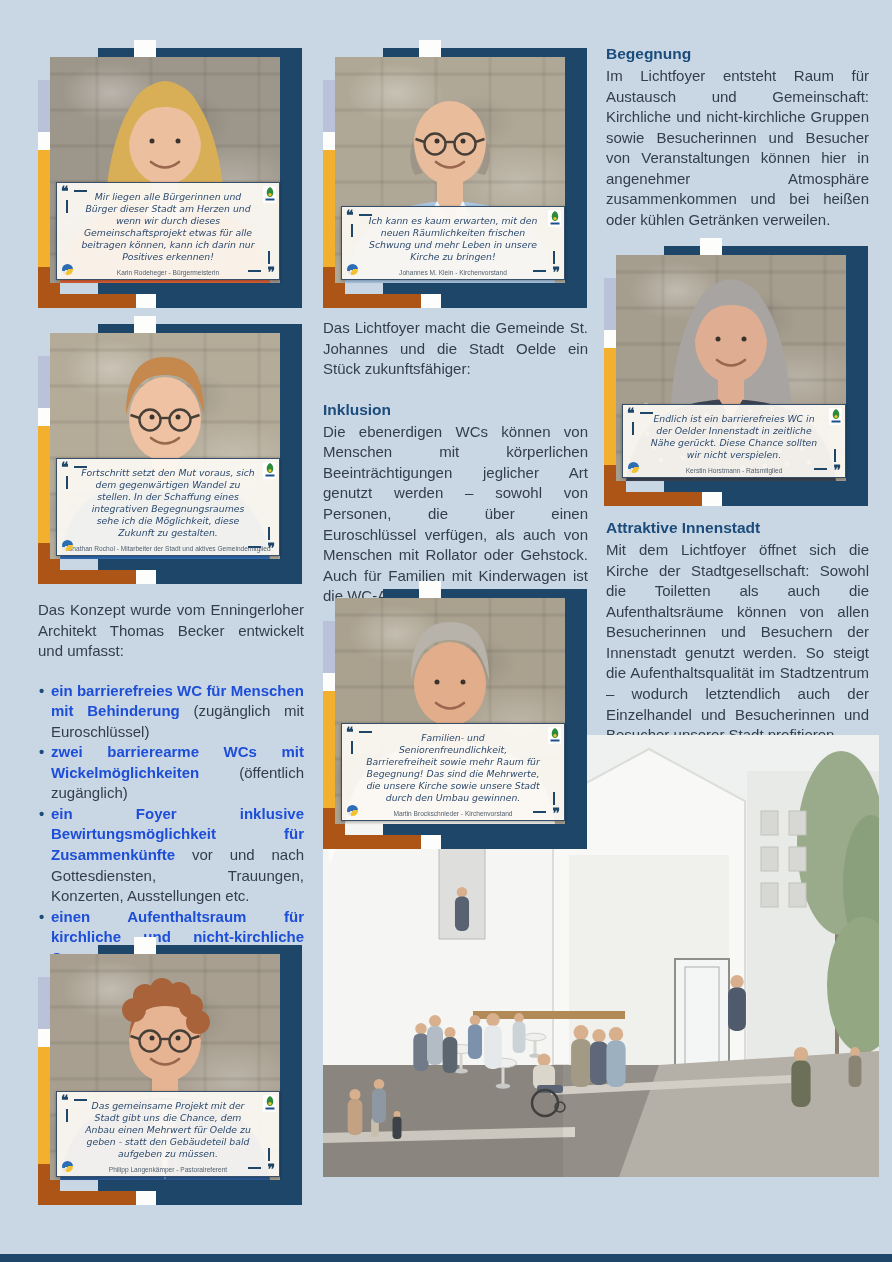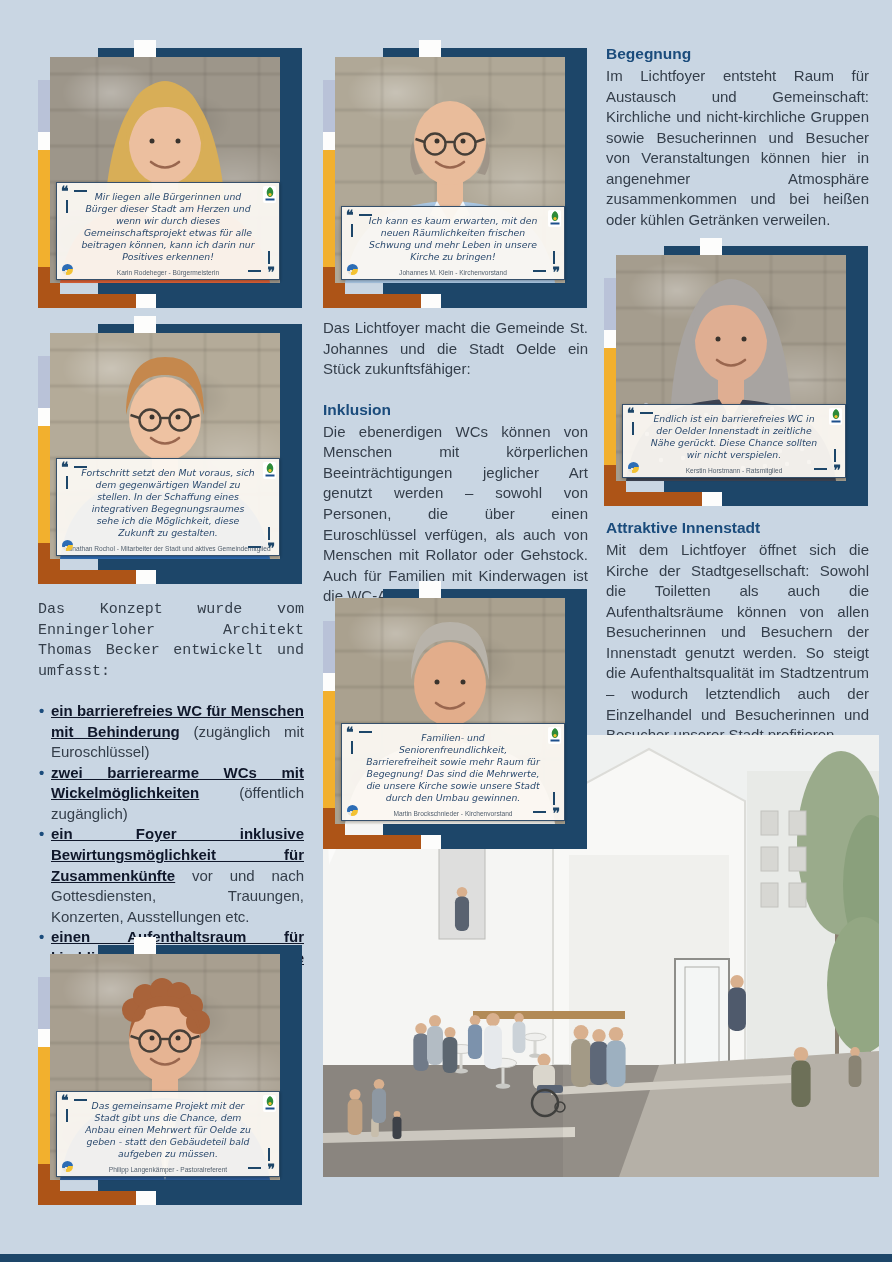--- a/index.html
+++ b/index.html
@@ -44,25 +44,25 @@
            border-radius:2px;display:flex;align-items:center;justify-content:center;}
   .logo-bl{position:absolute;left:5px;bottom:4px;width:11px;height:11px;border-radius:50%;
     background:conic-gradient(#2d6db5 0 90deg,#f3c233 90deg 200deg,#e8e4da 200deg 250deg,#2d6db5 250deg 360deg);}
 
   
   .tblock{position:absolute;font-size:15px;line-height:1.37;color:#343e4a;
           text-align:justify;hyphens:auto;}
   .tblock h3{font-size:15.5px;line-height:1.3;color:#1b4c7c;margin:20px 0 2px;text-align:left;}
   .tblock h3.first{margin-top:0;}
   .tblock p{margin:0;}
-  #left-text .intro{margin-bottom:19px;font-family:Liberation Mono, monospace;}
+  #left-text .intro{margin-bottom:19px;}
   ul.bullets{list-style:none;margin:0;padding:0;}
   .bullets li{position:relative;padding-left:13px;text-align:justify;}
   .bullets li::before{content:"\2022";position:absolute;left:1px;top:0;color:#1b4c7c;font-weight:bold;}
-  .bullets .b{font-weight:bold;color:#0f172a;text-decoration:underline;}
+  .bullets .b{font-weight:bold;color:#1d4ed8;}
 
   #caption{position:absolute;left:323px;top:1184px;width:556px;font-size:14.5px;
            font-weight:bold;font-style:italic;color:#1b4a73;}
   #render{position:absolute;left:323px;top:735px;width:556px;height:442px;z-index:1;overflow:hidden;}
   .bottom-bar{position:absolute;left:0;top:1254px;width:892px;height:8px;background:#1d4669;}
 </style>
 </head>
 <body>
 
 <div class="page">

